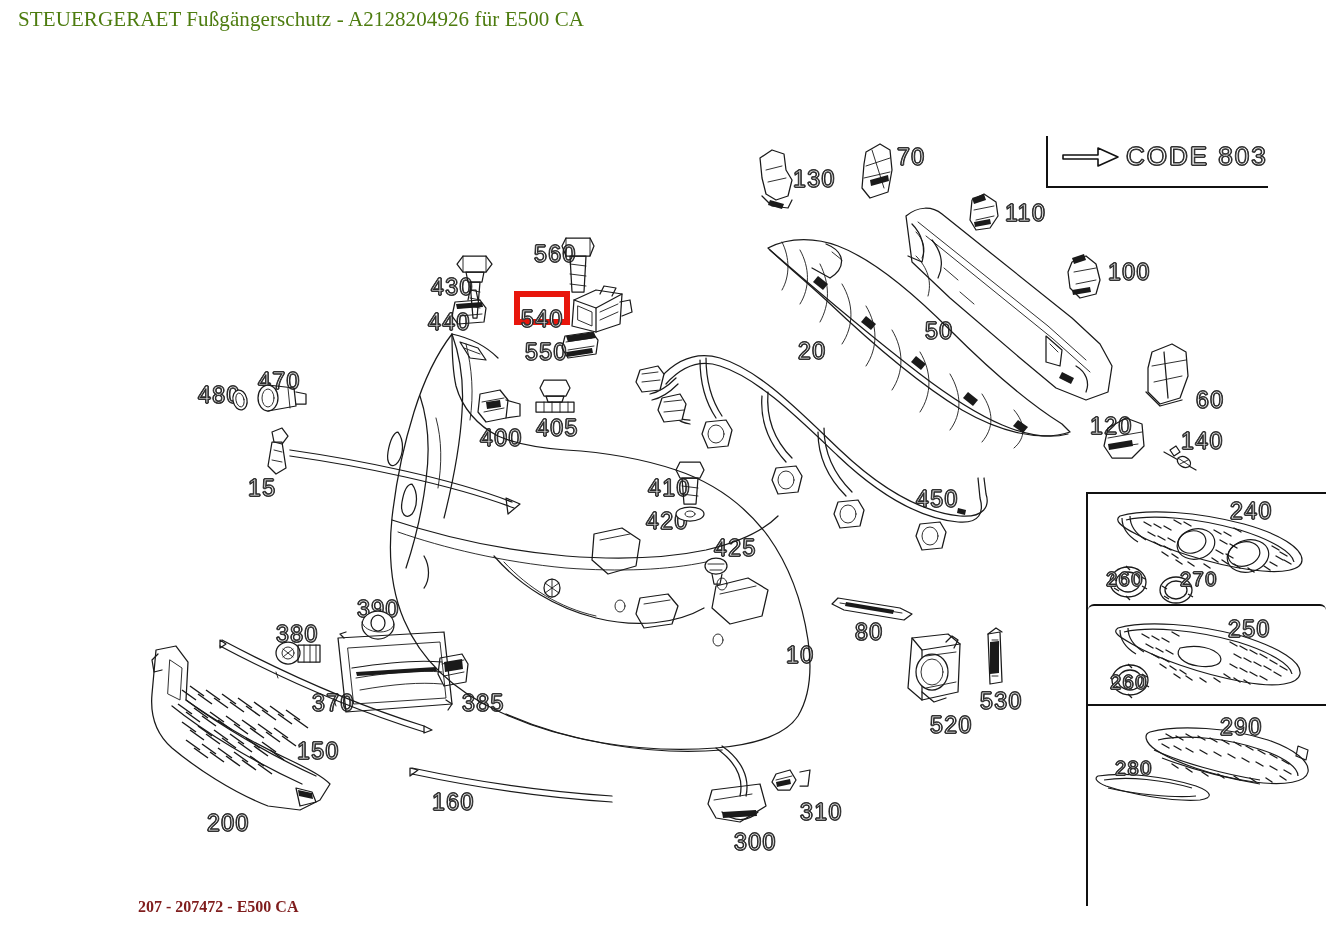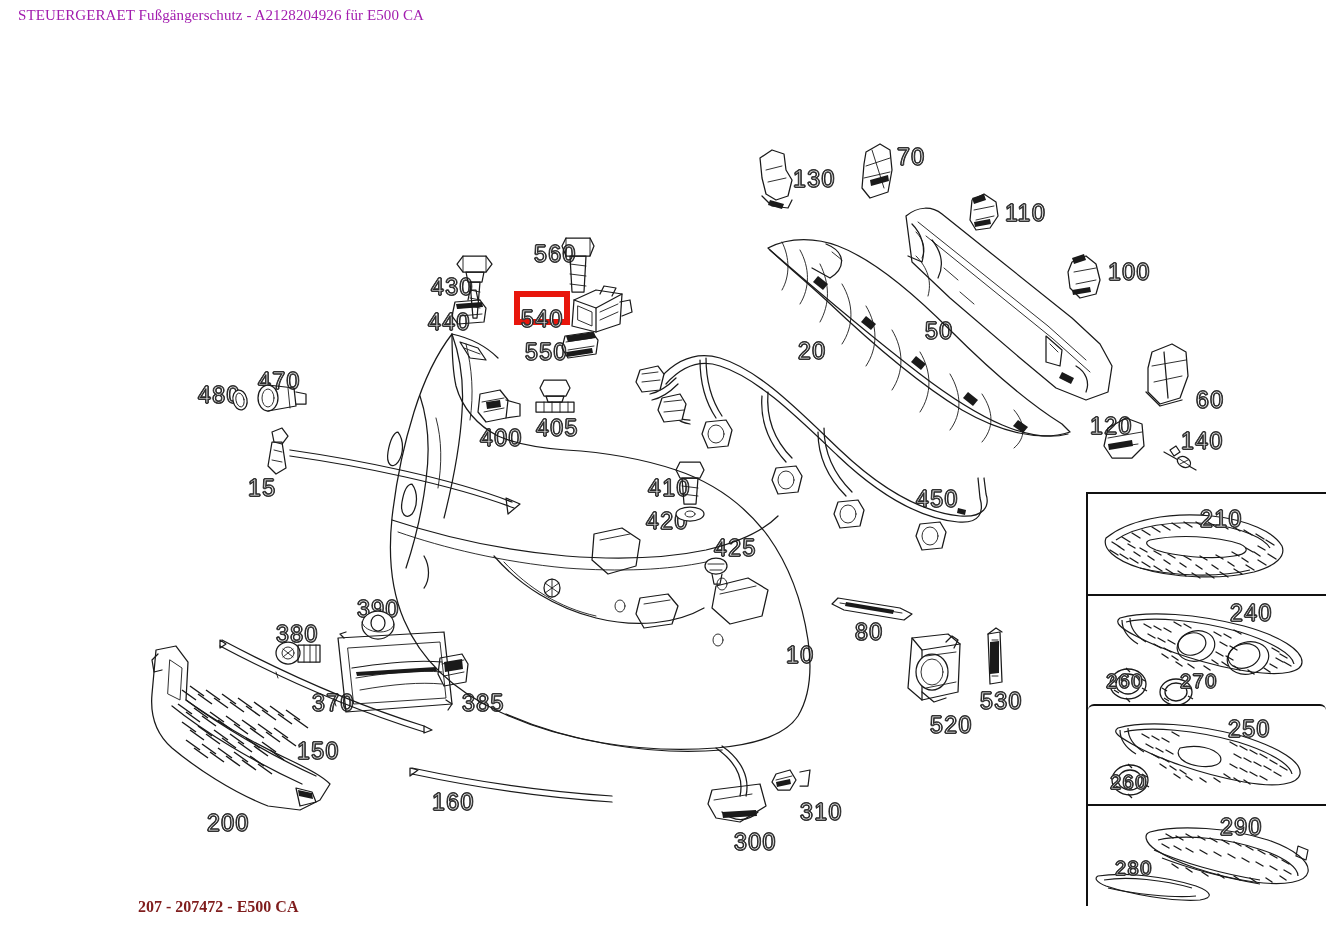--- a/index.html
+++ b/index.html
@@ -16,22 +16,22 @@
     overflow: hidden;
     font-family: "Liberation Serif", serif;
   }
 
   
   #diagram-title {
     position: absolute;
     left: 18px;
     top: 7px;
     font-family: "Liberation Serif", serif;
-    font-size: 15px;
-    color: #a21caf;
+    font-size: 21px;
+    color: #4d7c0f;
     white-space: nowrap;
     letter-spacing: .1px;
   }
   #diagram-footer {
     position: absolute;
     left: 138px;
     top: 898px;
     font-family: "Liberation Serif", serif;
     font-weight: bold;
     font-size: 16px;
@@ -540,20 +540,26 @@
                  M218 748 L232 758 M226 756 L240 766 M234 752 L248 762 M242 760 L256 770
                  M250 756 L264 766 M258 764 L272 774"></path>
       </g>
       <path class="ln" d="M296 788 L312 792 L316 802 L300 806 Z"></path>
       <path class="drk" d="M298 790 l14 3 l1 6 l-14 -3 Z"></path>
       <path class="ln" d="M158 654 L152 660 L154 672 L162 670"></path>
     </g>
 
   </svg>
 
+  <div id="code-legend">
+    <svg class="code-arrow" viewBox="0 0 58 22">
+      <path d="M1 9 L36 9 L36 2 L56 11 L36 20 L36 13 L1 13 Z" fill="#ffffff" stroke="#111" stroke-width="1.6" stroke-linejoin="round"></path>
+    </svg>
+    <div class="code-text">CODE 803</div>
+  </div>
 
   <div id="highlight-box"></div>
   <div class="callout highlight" style="left:521px; top:296px;margin-top:12px;">540</div>
 
   <div id="callout-layer">
     <div class="callout" style="left:786px;  top:644px;">10</div>
     <div class="callout" style="left:248px;  top:477px;">15</div>
     <div class="callout" style="left:798px;  top:340px;">20</div>
     <div class="callout" style="left:925px;  top:320px;">50</div>
     <div class="callout" style="left:1196px; top:389px;">60</div>
@@ -584,45 +590,20 @@
     <div class="callout" style="left:258px;  top:370px;">470</div>
     <div class="callout" style="left:198px;  top:384px;">480</div>
     <div class="callout" style="left:930px;  top:714px;">520</div>
     <div class="callout" style="left:980px;  top:690px;">530</div>
     <div class="callout" style="left:525px;  top:341px;">550</div>
     <div class="callout" style="left:534px;  top:243px;">560</div>
   </div>
 
   <div id="detail-panel">
 
-    <div class="panel-row" style="height:100px;">
-      <svg viewBox="0 0 240 100" width="240" height="100">
-        <g fill="none" stroke="#1a1a1a" stroke-width="1.2" stroke-linejoin="round">
-          <path d="M18 44 C 40 26, 80 18, 124 22 C 160 26, 186 38, 194 52
-                   C 198 62, 188 72, 166 78 C 132 86, 84 84, 52 74 C 26 66, 14 54, 18 44 Z"></path>
-          <path d="M28 46 C 48 32, 84 26, 122 30 C 154 34, 176 44, 182 54"></path>
-          <path d="M52 74 C 84 82, 130 84, 162 76"></path>
-          <path d="M62 46 C 90 40, 128 42, 152 50 C 162 54, 160 60, 146 62
-                   C 122 66, 86 62, 68 56 C 58 52, 56 48, 62 46 Z"></path>
-        </g>
-        <g fill="none" stroke="#1a1a1a" stroke-width="1.4" stroke-linecap="round">
-          <path d="M24 48 l8 5 M34 43 l8 5 M44 39 l8 5 M54 36 l8 5 M64 33 l8 5
-                   M74 31 l8 5 M84 29 l8 5 M96 28 l8 5 M108 28 l8 5 M120 28 l8 5
-                   M132 30 l8 5 M144 32 l8 5 M156 36 l8 5 M168 40 l8 5 M178 46 l8 5
-                   M22 56 l8 5 M32 60 l8 5 M42 64 l8 5 M54 68 l8 5 M66 72 l8 5
-                   M78 75 l8 5 M90 77 l8 5 M104 79 l8 5 M118 79 l8 5 M132 78 l8 5
-                   M146 75 l8 5 M158 71 l8 5 M170 66 l8 5 M180 60 l8 5
-                   M40 50 l7 4 M52 54 l7 4 M66 57 l7 4 M80 60 l7 4 M96 62 l7 4
-                   M112 62 l7 4 M128 61 l7 4 M144 58 l7 4 M158 54 l7 4 M170 52 l7 4
-                   M30 52 l6 4 M46 58 l6 4 M60 62 l6 4 M76 66 l6 4 M92 69 l6 4
-                   M108 71 l6 4 M124 71 l6 4 M140 68 l6 4 M154 64 l6 4 M166 58 l6 4"></path>
-        </g>
-      </svg>
-      <div class="callout" style="left:112px; top:14px;">210</div>
-    </div>
 
     <div class="panel-row" style="height:110px;">
       <svg viewBox="0 0 240 110" width="240" height="110">
         <g fill="none" stroke="#1a1a1a" stroke-width="1.2" stroke-linejoin="round">
           <path d="M32 22 C 60 14, 110 18, 156 30 C 192 40, 214 54, 214 66
                    C 214 76, 196 80, 164 76 C 120 70, 74 54, 48 40 C 32 32, 26 26, 32 22 Z"></path>
           <path d="M38 26 C 64 20, 110 24, 152 36 C 184 46, 204 58, 206 68"></path>
           <path d="M34 24 C 34 34, 40 42, 50 48"></path>
           <path d="M42 22 C 42 32, 48 40, 58 46"></path>
           <ellipse cx="108" cy="50" rx="19" ry="15" transform="rotate(-14 108 50)"></ellipse>

